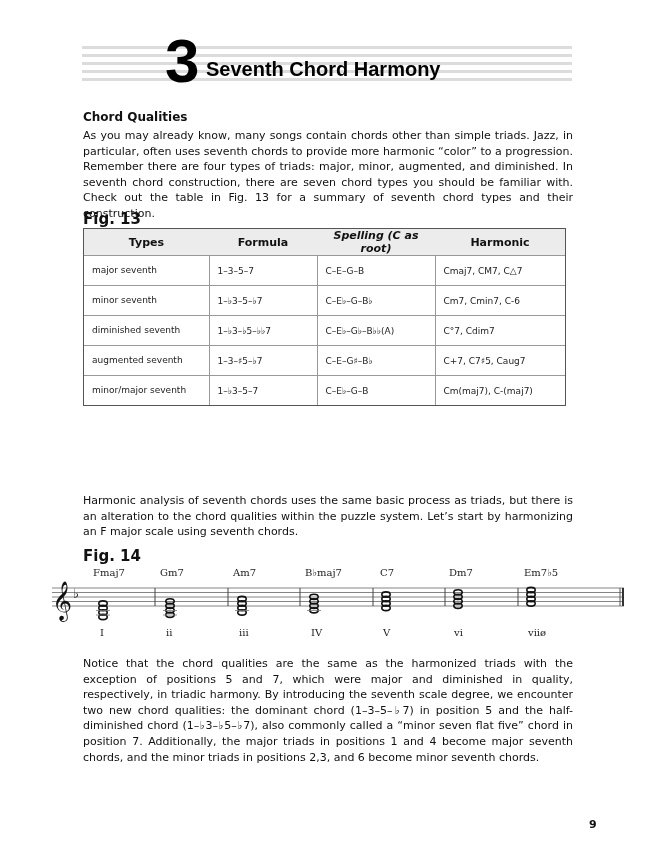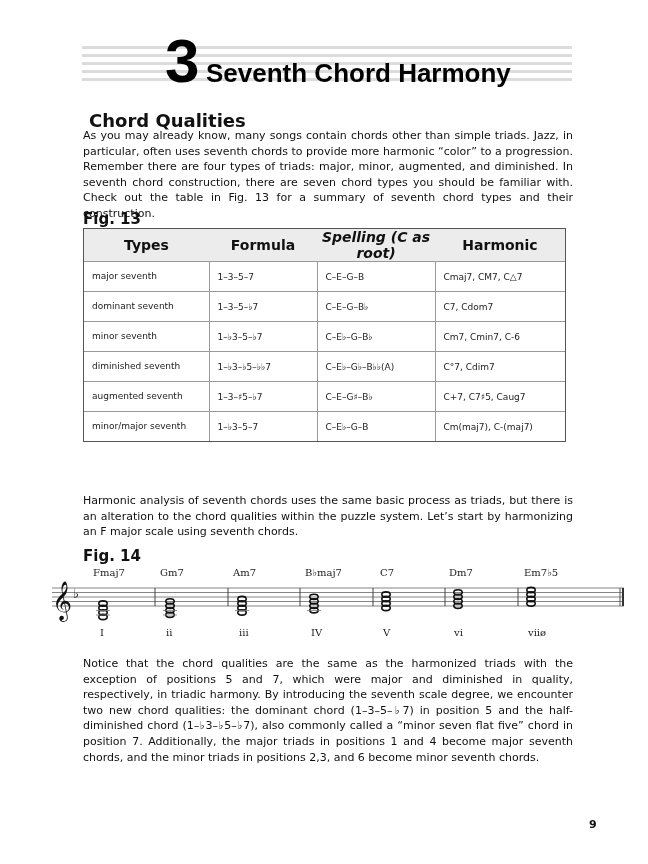--- a/index.html
+++ b/index.html
@@ -5,33 +5,33 @@
   html, body { margin: 0; padding: 0; background: #ffffff; }
   body { width: 648px; height: 864px; position: relative; overflow: hidden;
          font-family: "DejaVu Sans", sans-serif; color: #111; }
 
   
   .chap-header { position: absolute; left: 82px; top: 46px; width: 490px; height: 26px; }
   .chap-header .line { position: absolute; left: 0; right: 0; height: 3px; background: #dcdcdc; }
   .chap-num { position: absolute; left: 165px; top: 30px; font-family: "Liberation Sans", sans-serif;
               font-weight: bold; font-size: 62px; line-height: 62px; color: #000; letter-spacing: -2px; }
   .chap-title { position: absolute; left: 206px; top: 58px; font-family: "Liberation Sans", sans-serif;
-                font-weight: bold; font-size: 26px; color: #000; background: transparent; }
-
-  .section-title { position: absolute; left: 89px; top: 110px; font-family: "DejaVu Sans", sans-serif;
-                   font-weight: bold; font-size: 18px; }
+                font-weight: bold; font-size: 20px; color: #000; background: transparent; }
+
+  .section-title { position: absolute; left: 83px; top: 110px; font-family: "DejaVu Sans", sans-serif;
+                   font-weight: bold; font-size: 12px; }
   .para { position: absolute; left: 83px; width: 490px; font-family: "DejaVu Sans", sans-serif;
           font-size: 11px; line-height: 15.6px; color: #111; text-align: justify; }
   .fig-label { position: absolute; left: 83px; font-family: "DejaVu Sans", sans-serif;
                font-weight: bold; font-size: 15px; }
 
   
   .tbl-wrap { position: absolute; left: 83px; top: 228px; width: 481px; border: 1.5px solid #555; }
   table { border-collapse: collapse; width: 100%; font-family: "DejaVu Sans", sans-serif; }
-  th { background: #ececec; font-size: 14px; font-weight: bold; height: 26px; padding: 0;
+  th { background: #ececec; font-size: 11px; font-weight: bold; height: 26px; padding: 0;
        border-bottom: 1.5px solid #999; }
   td { font-size: 9px; height: 29px; padding: 0 0 0 8px; border: 1px solid #999; color: #222; }
   td.type { line-height: 11px; }
   tr td:first-child { border-left: none; }
   tr td:last-child { border-right: none; }
   tr:last-child td { border-bottom: none; }
   .col1 { width: 125px; } .col2 { width: 108px; } .col3 { width: 118px; font-style: italic; }
 
   
   .staff-svg { position: absolute; left: 40px; top: 560px; }
@@ -67,26 +67,20 @@
         <th class="col3">Spelling (C as root)</th>
         <th>Harmonic</th>
       </tr>
     </thead>
     <tbody>
       <tr>
         <td class="type">major seventh</td>
         <td>1–3–5–7</td>
         <td>C–E–G–B</td>
         <td>Cmaj7, CM7, C△7</td>
-      </tr>
-      <tr>
-        <td class="type">dominant seventh</td>
-        <td>1–3–5–♭7</td>
-        <td>C–E–G–B♭</td>
-        <td>C7, Cdom7</td>
       </tr>
       <tr>
         <td class="type">minor seventh</td>
         <td>1–♭3–5–♭7</td>
         <td>C–E♭–G–B♭</td>
         <td>Cm7, Cmin7, C-6</td>
       </tr>
       <tr>
         <td class="type">diminished seventh</td>
         <td>1–♭3–♭5–♭♭7</td>

